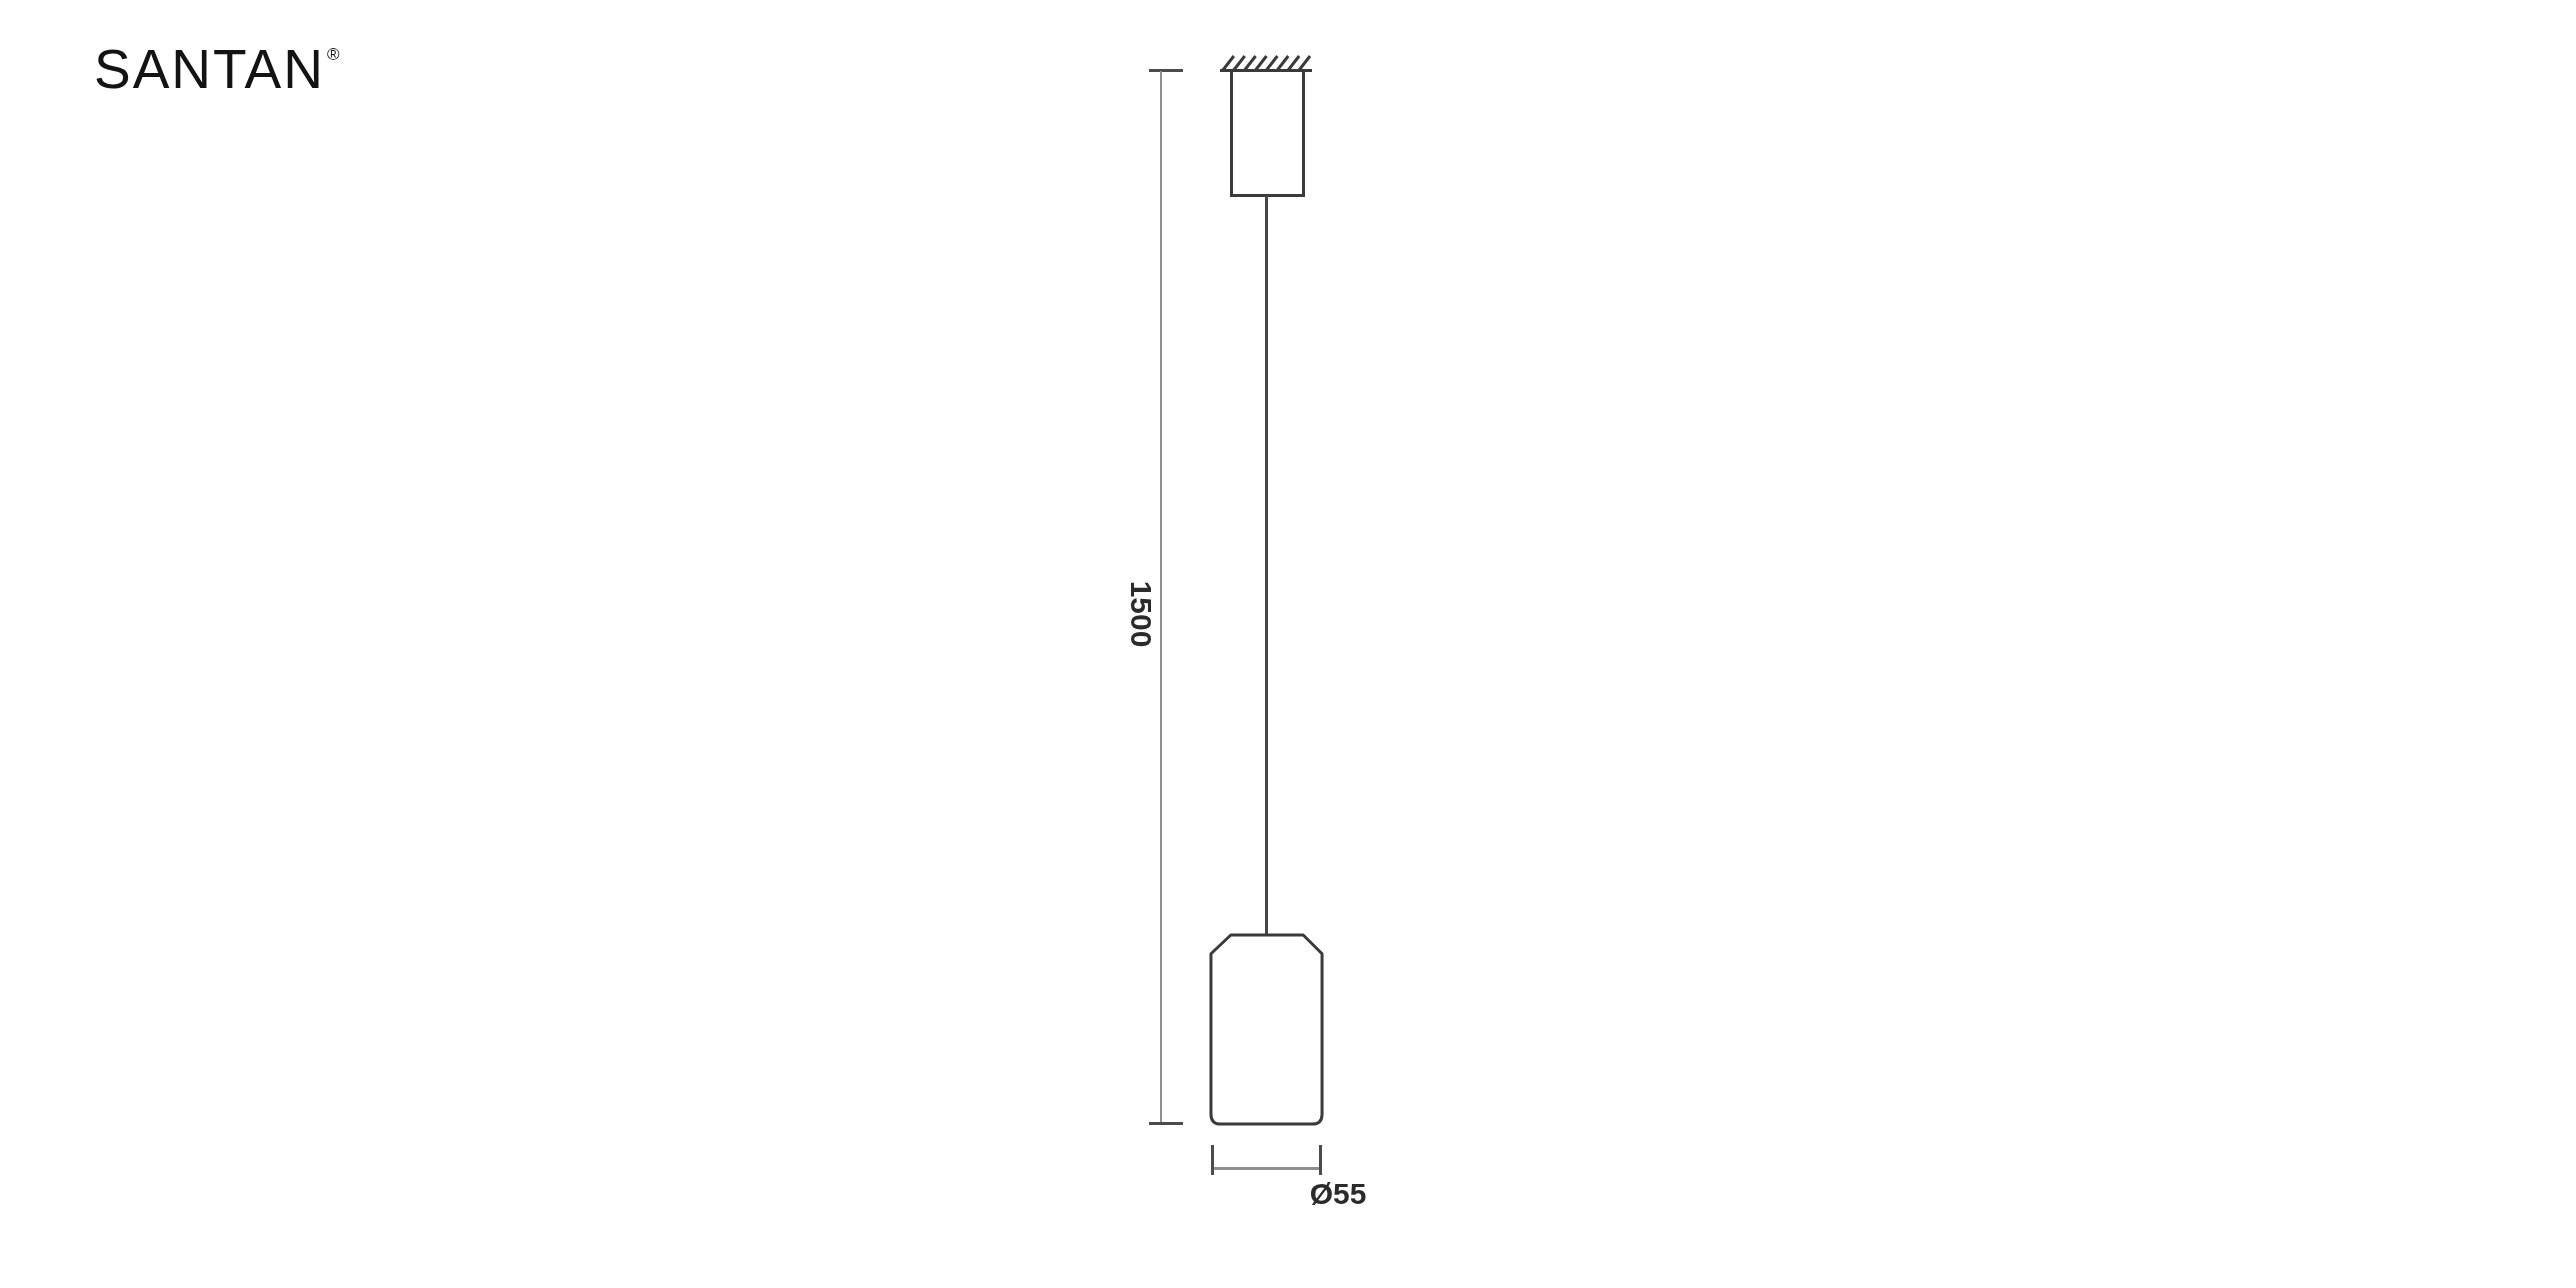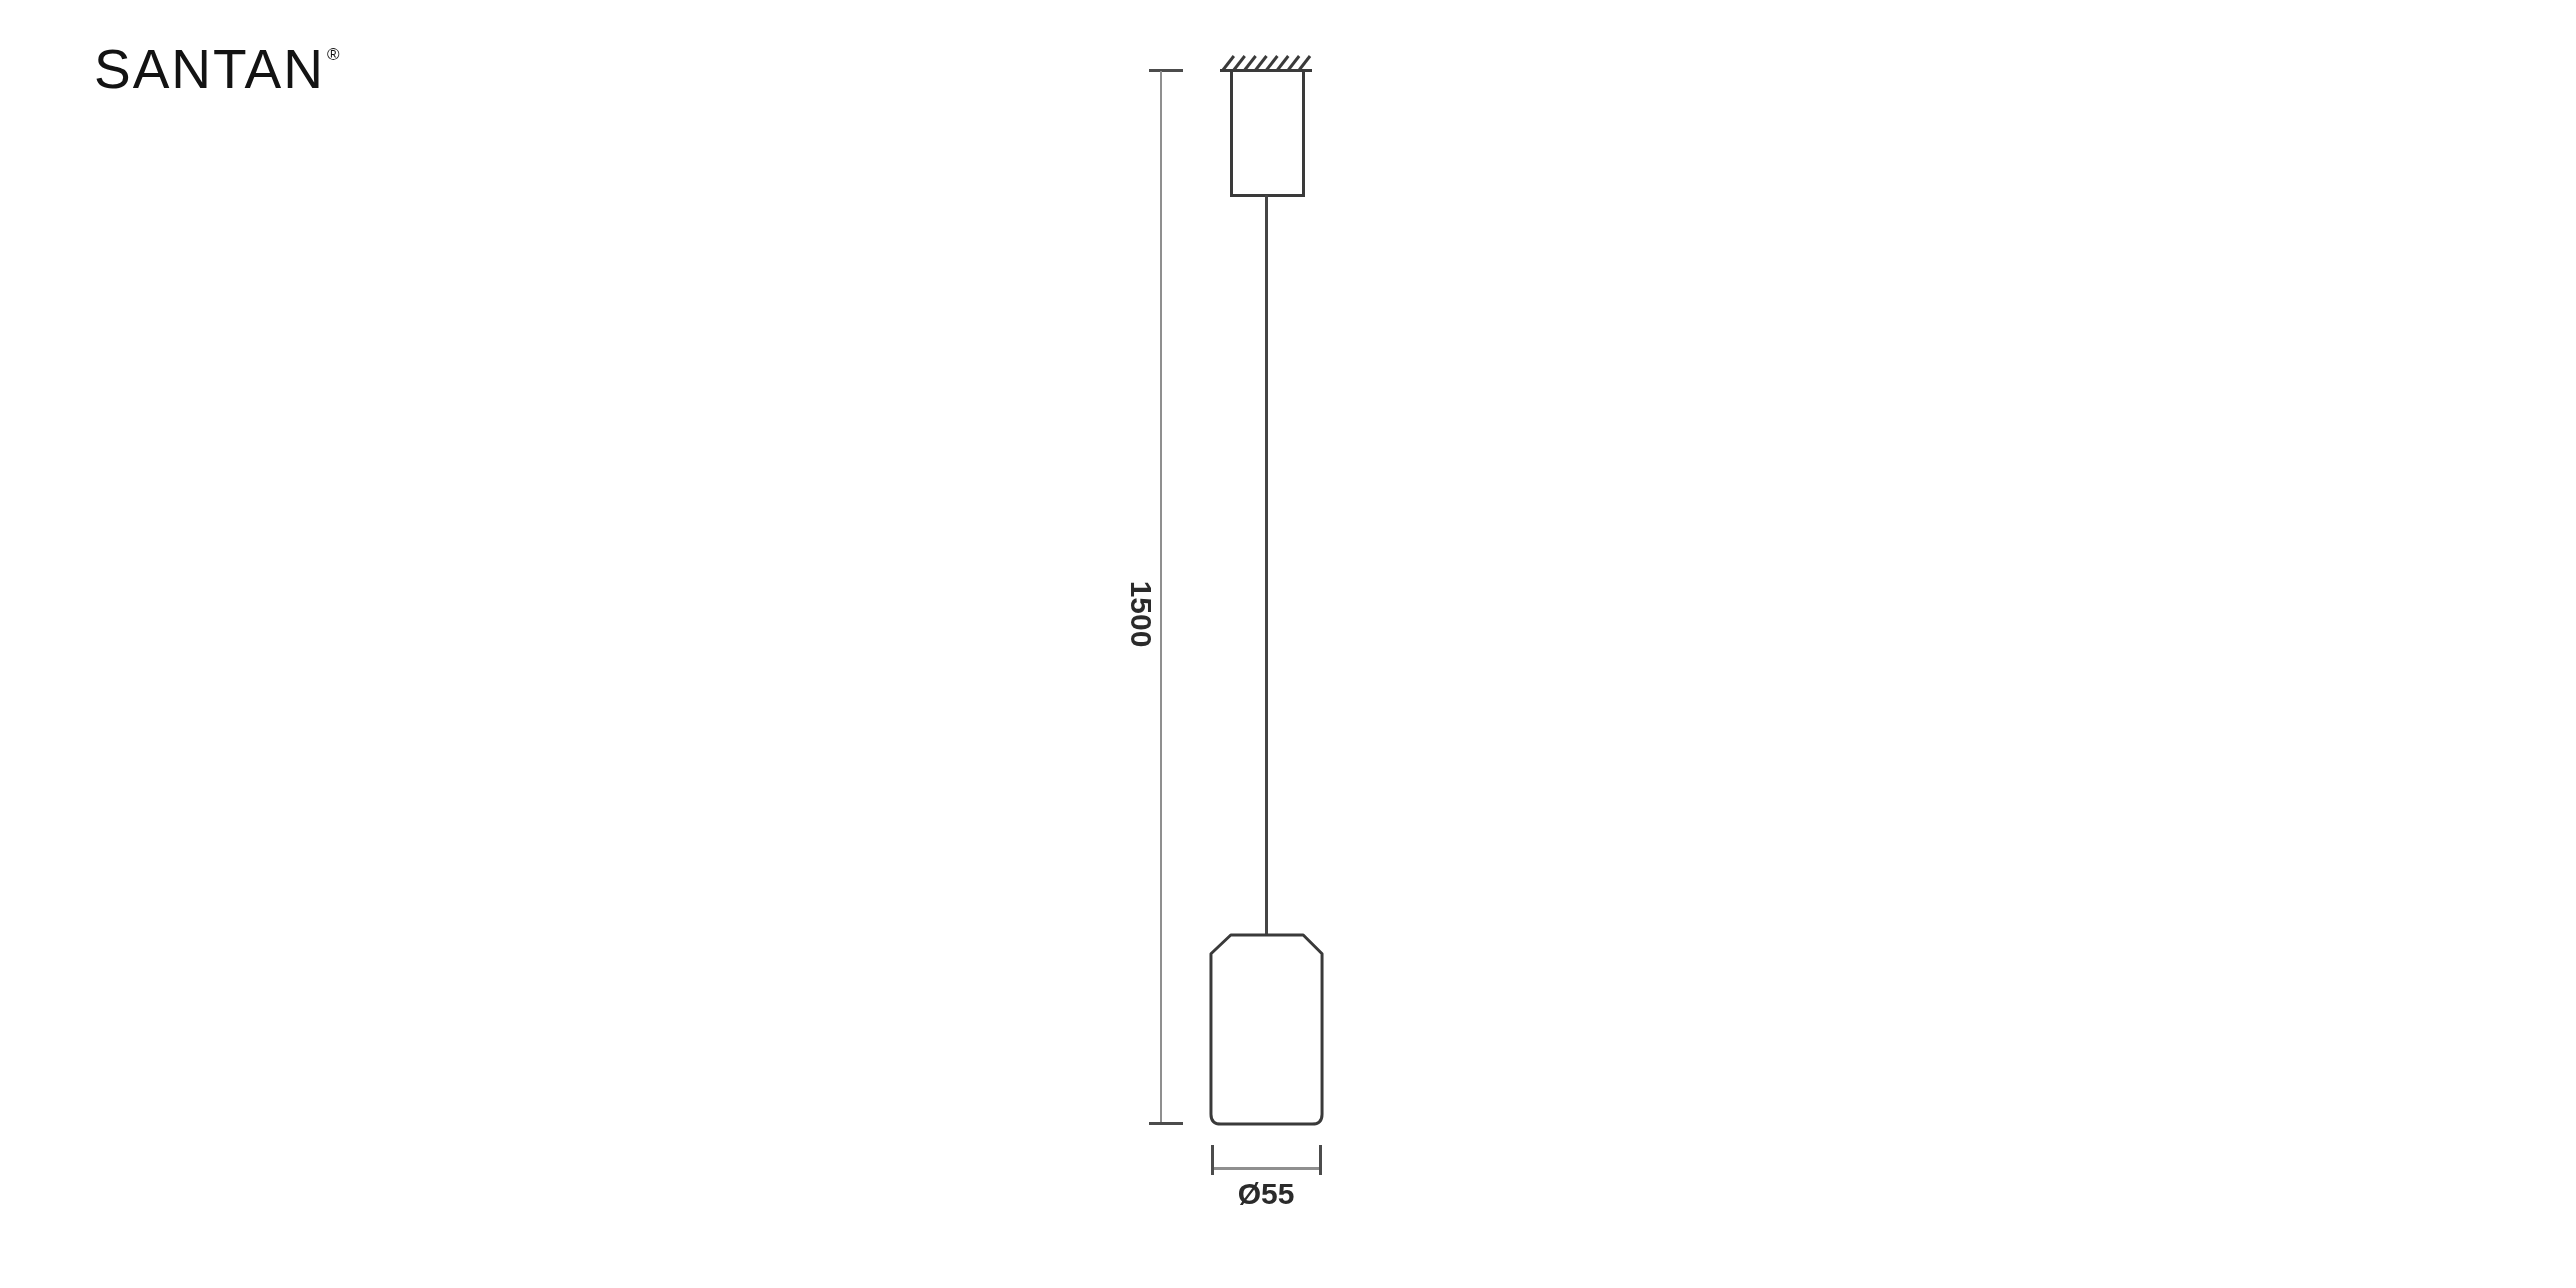--- a/index.html
+++ b/index.html
@@ -110,21 +110,21 @@
     left: 1211px; top: 1145px;
     width: 3px; height: 30px;
     background: #4c4c4c;
   }
   .hdim-tick-right {
     left: 1319px; top: 1145px;
     width: 3px; height: 30px;
     background: #4c4c4c;
   }
   .hdim-label {
-    left: 1266px; top: 1179px;
+    left: 1338px; top: 1179px;
     transform: translateX(-50%);
     font-size: 30px;
     font-weight: 700;
     color: #2b2b2b;
     white-space: nowrap;
     line-height: 1;
   }
 </style>
 </head>
 <body>

